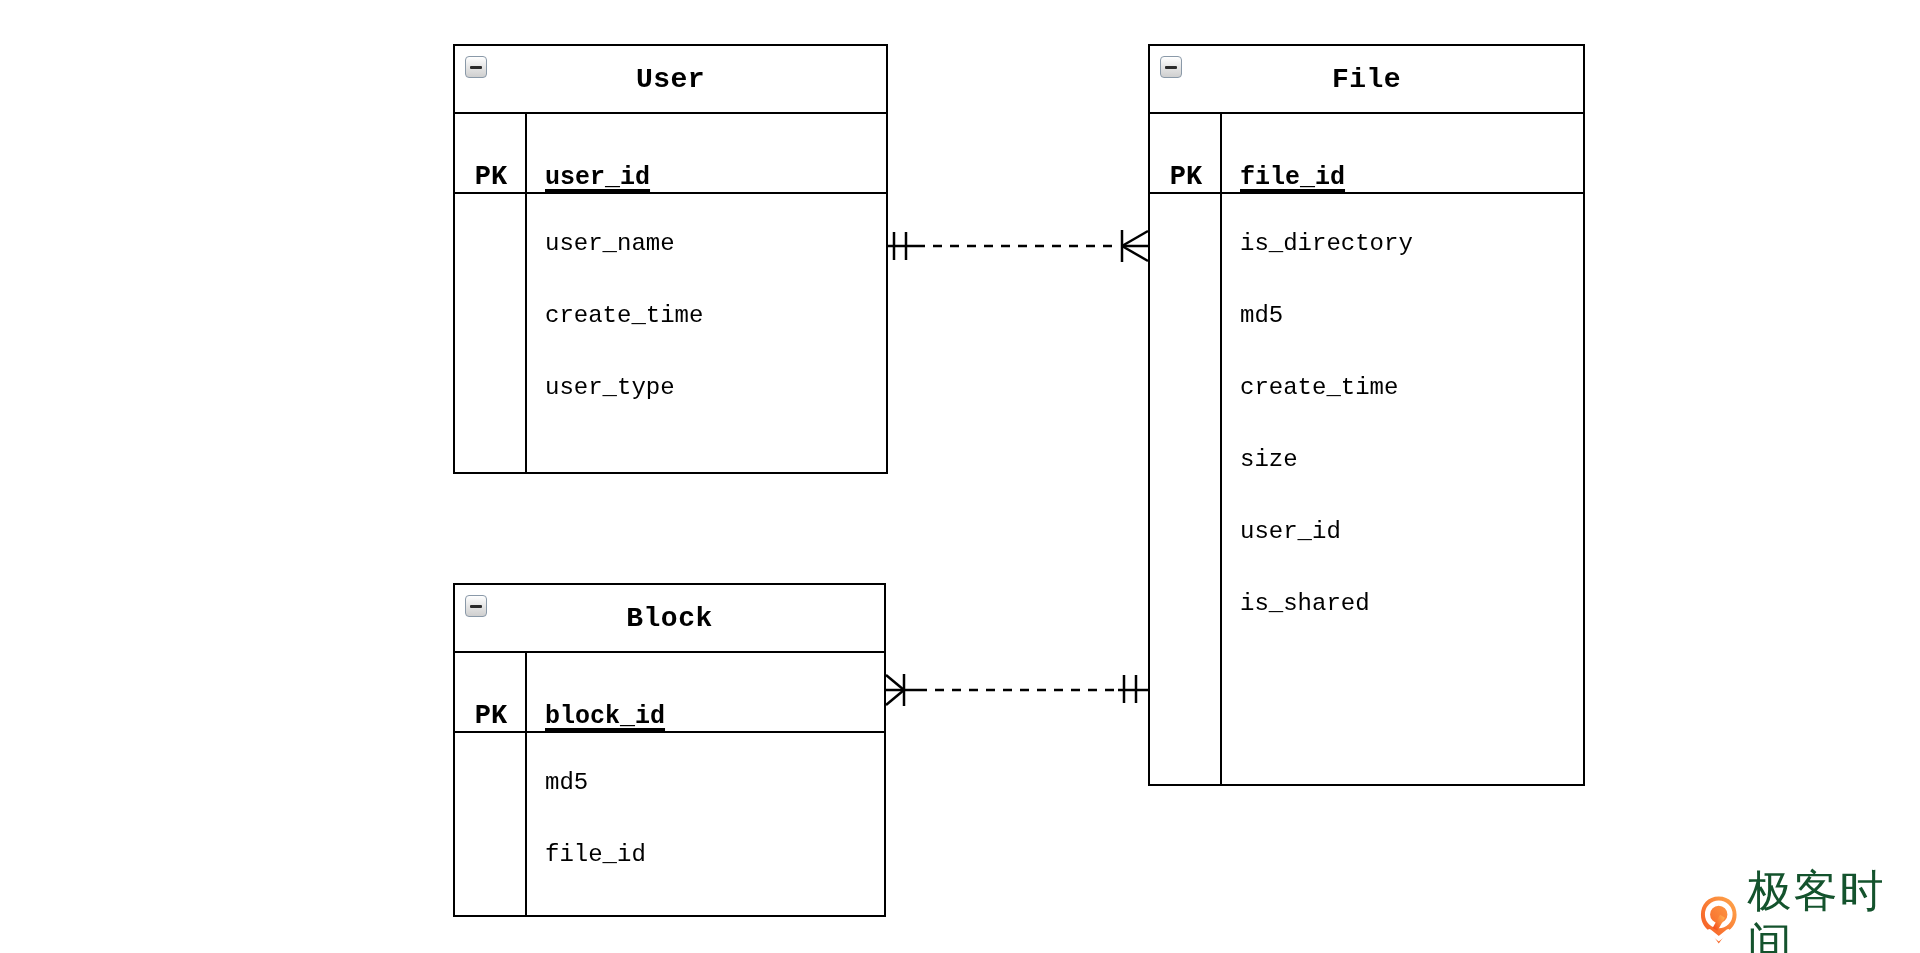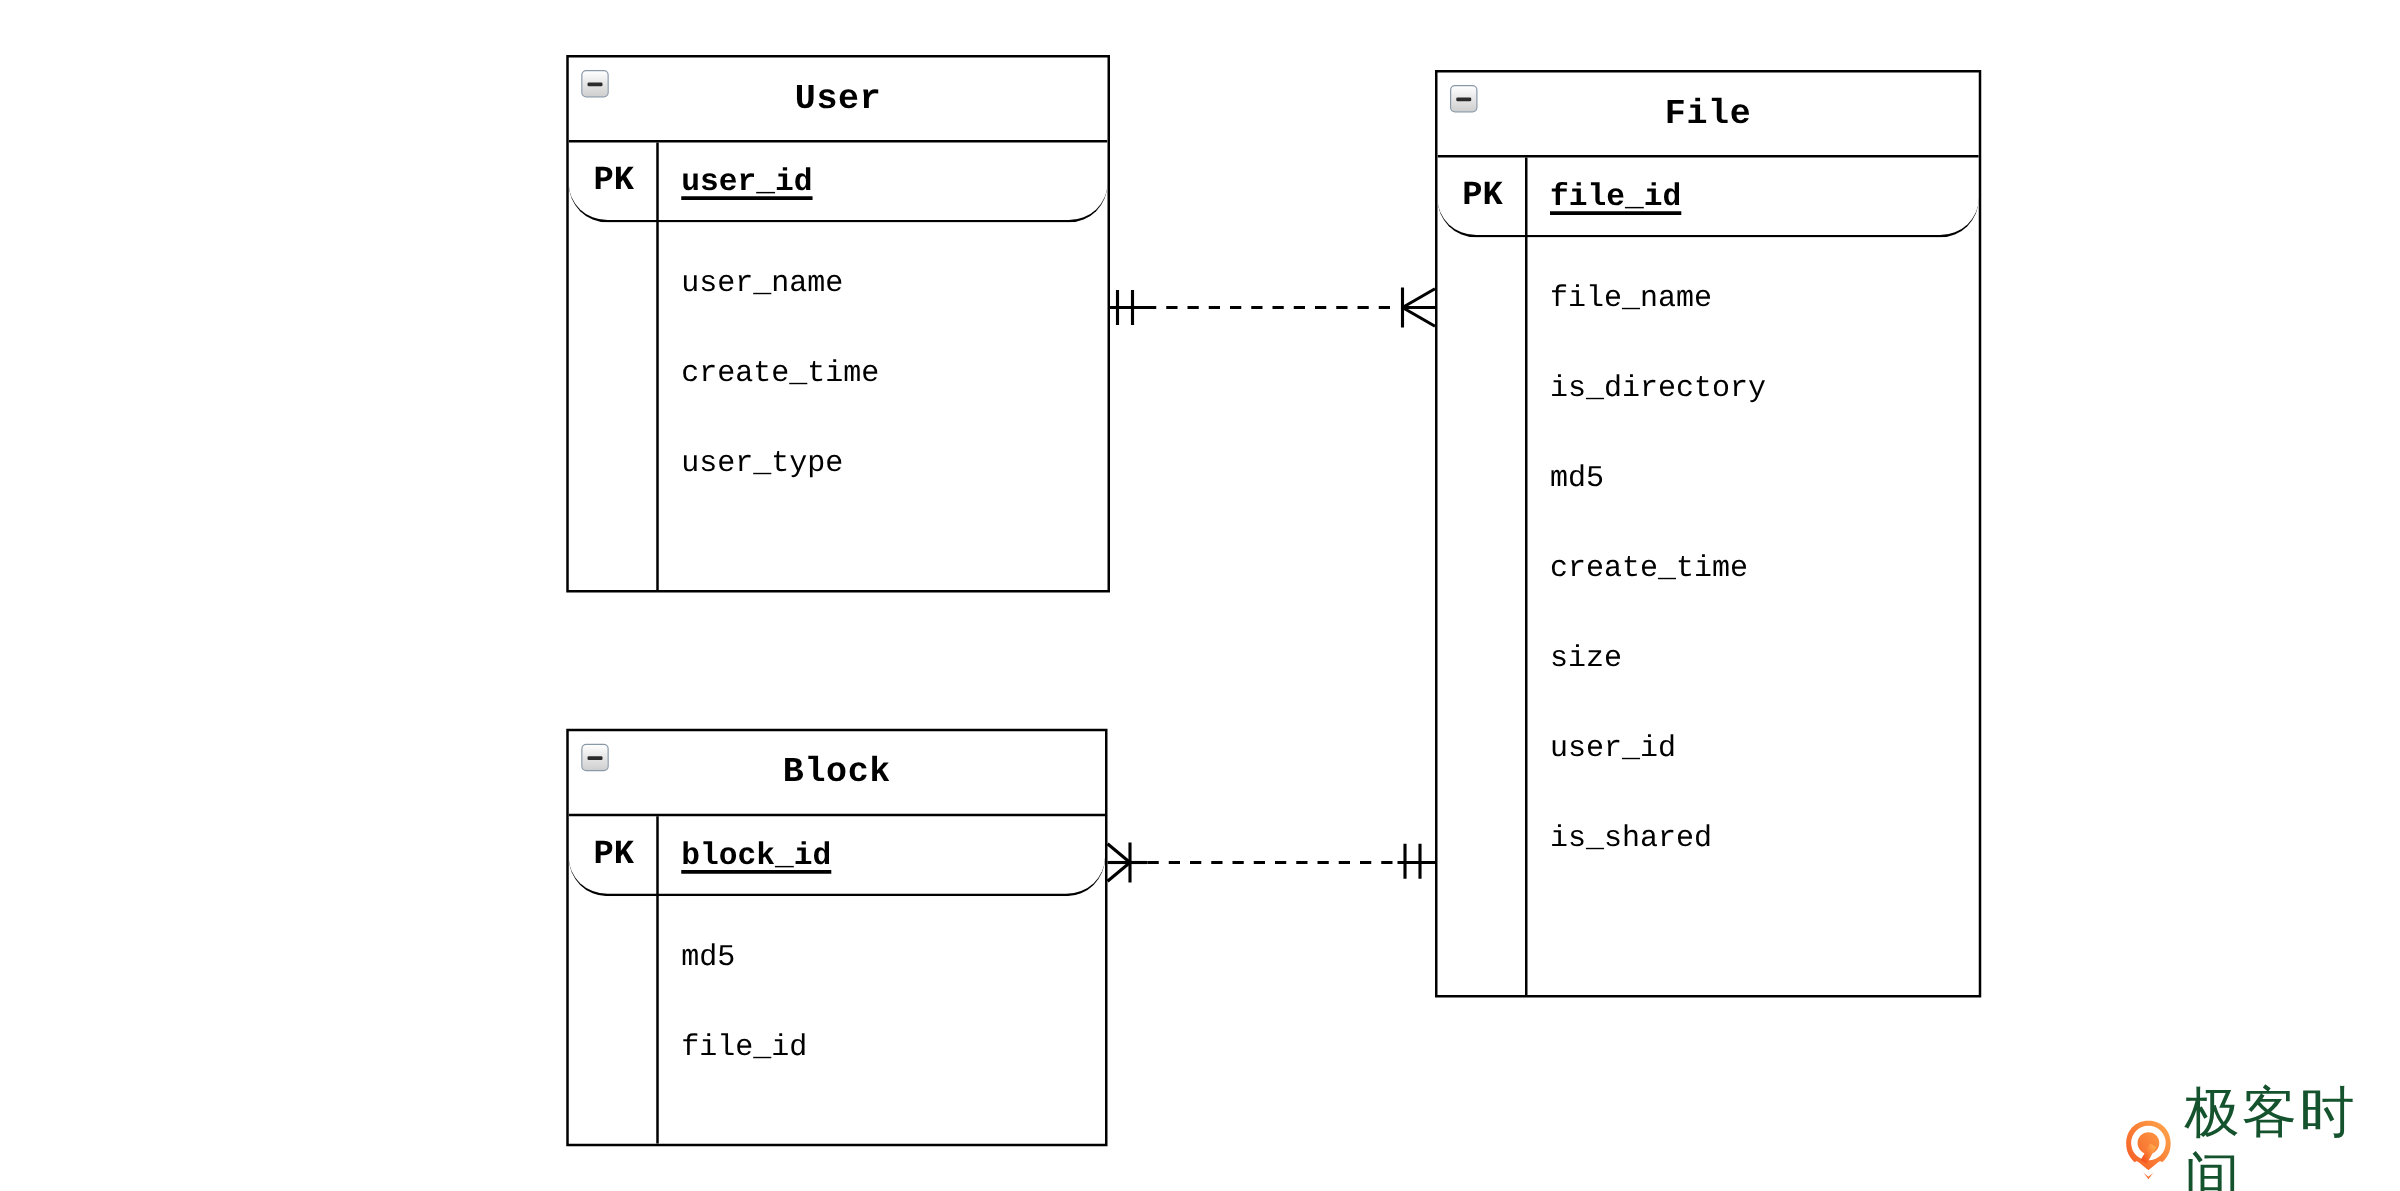--- a/index.html
+++ b/index.html
@@ -47,25 +47,24 @@
     cursor: pointer;
   }
   .minus-glyph {
     display: block;
     width: 12px;
     height: 3px;
     background: #2b2b2b;
     border-radius: 1px;
   }
   .pk-row {
-    height: 64px;
+    height: 80px;
     border-bottom: 2px solid #000;
     display: flex;
-    align-items: center;
-    border-radius: 31px;
+    align-items: flex-end;
   }
   .pk-cell {
     flex: 0 0 72px;
     width: 72px;
     text-align: center;
     font-size: 27px;
     font-weight: bold;
   }
   .pk-field {
     padding-left: 18px;
@@ -133,33 +132,32 @@
       <div class="pk-field">user_id</div>
     </div>
     <div class="entity-fields">
       <div class="field-row">user_name</div>
       <div class="field-row">create_time</div>
       <div class="field-row">user_type</div>
     </div>
     <div class="pk-divider"></div>
   </div>
 
-  <div class="entity" style="left:1148px; top:56px; width:437px; height:742px;">
+  <div class="entity" style="left:1148px; top:44px; width:437px; height:742px;">
     <div class="entity-header">
       <span class="collapse-btn">
         <span class="minus-glyph"></span>
       </span>
       <span class="entity-title">File</span>
     </div>
     <div class="pk-row">
       <div class="pk-cell">PK</div>
       <div class="pk-field">file_id</div>
     </div>
     <div class="entity-fields">
-      <div class="field-row">file_name</div>
       <div class="field-row">is_directory</div>
       <div class="field-row">md5</div>
       <div class="field-row">create_time</div>
       <div class="field-row">size</div>
       <div class="field-row">user_id</div>
       <div class="field-row">is_shared</div>
     </div>
     <div class="pk-divider"></div>
   </div>
 

